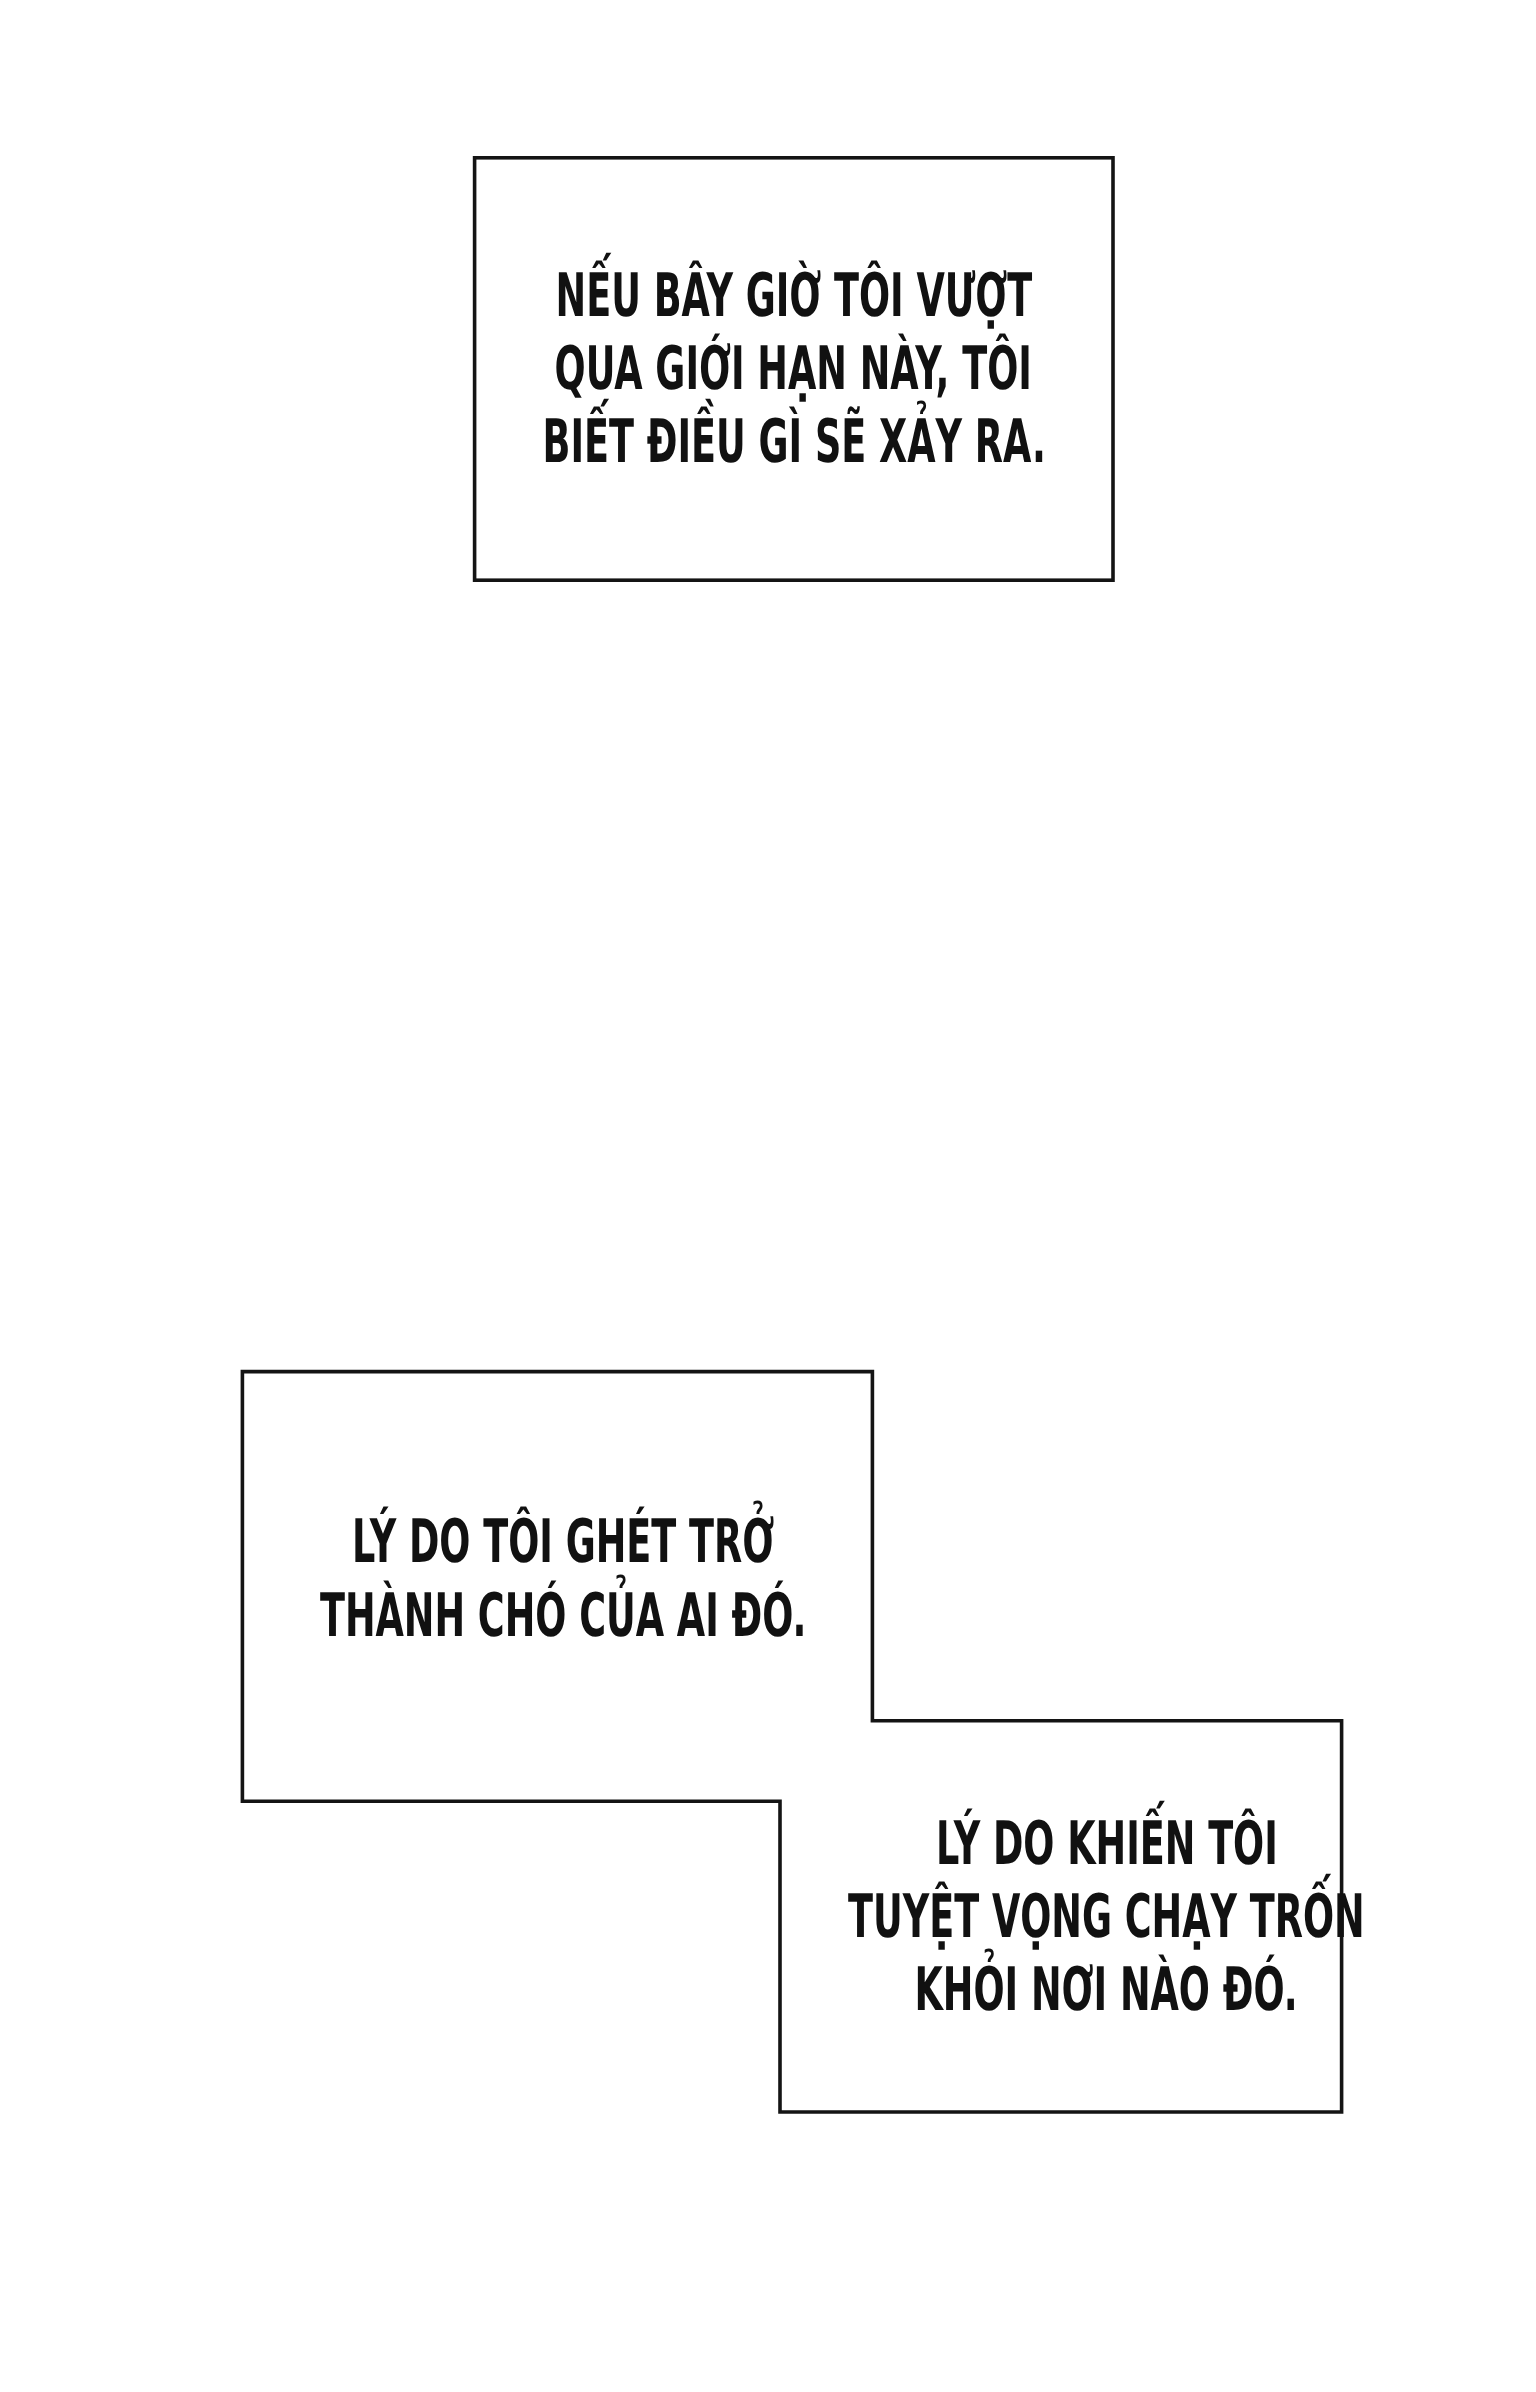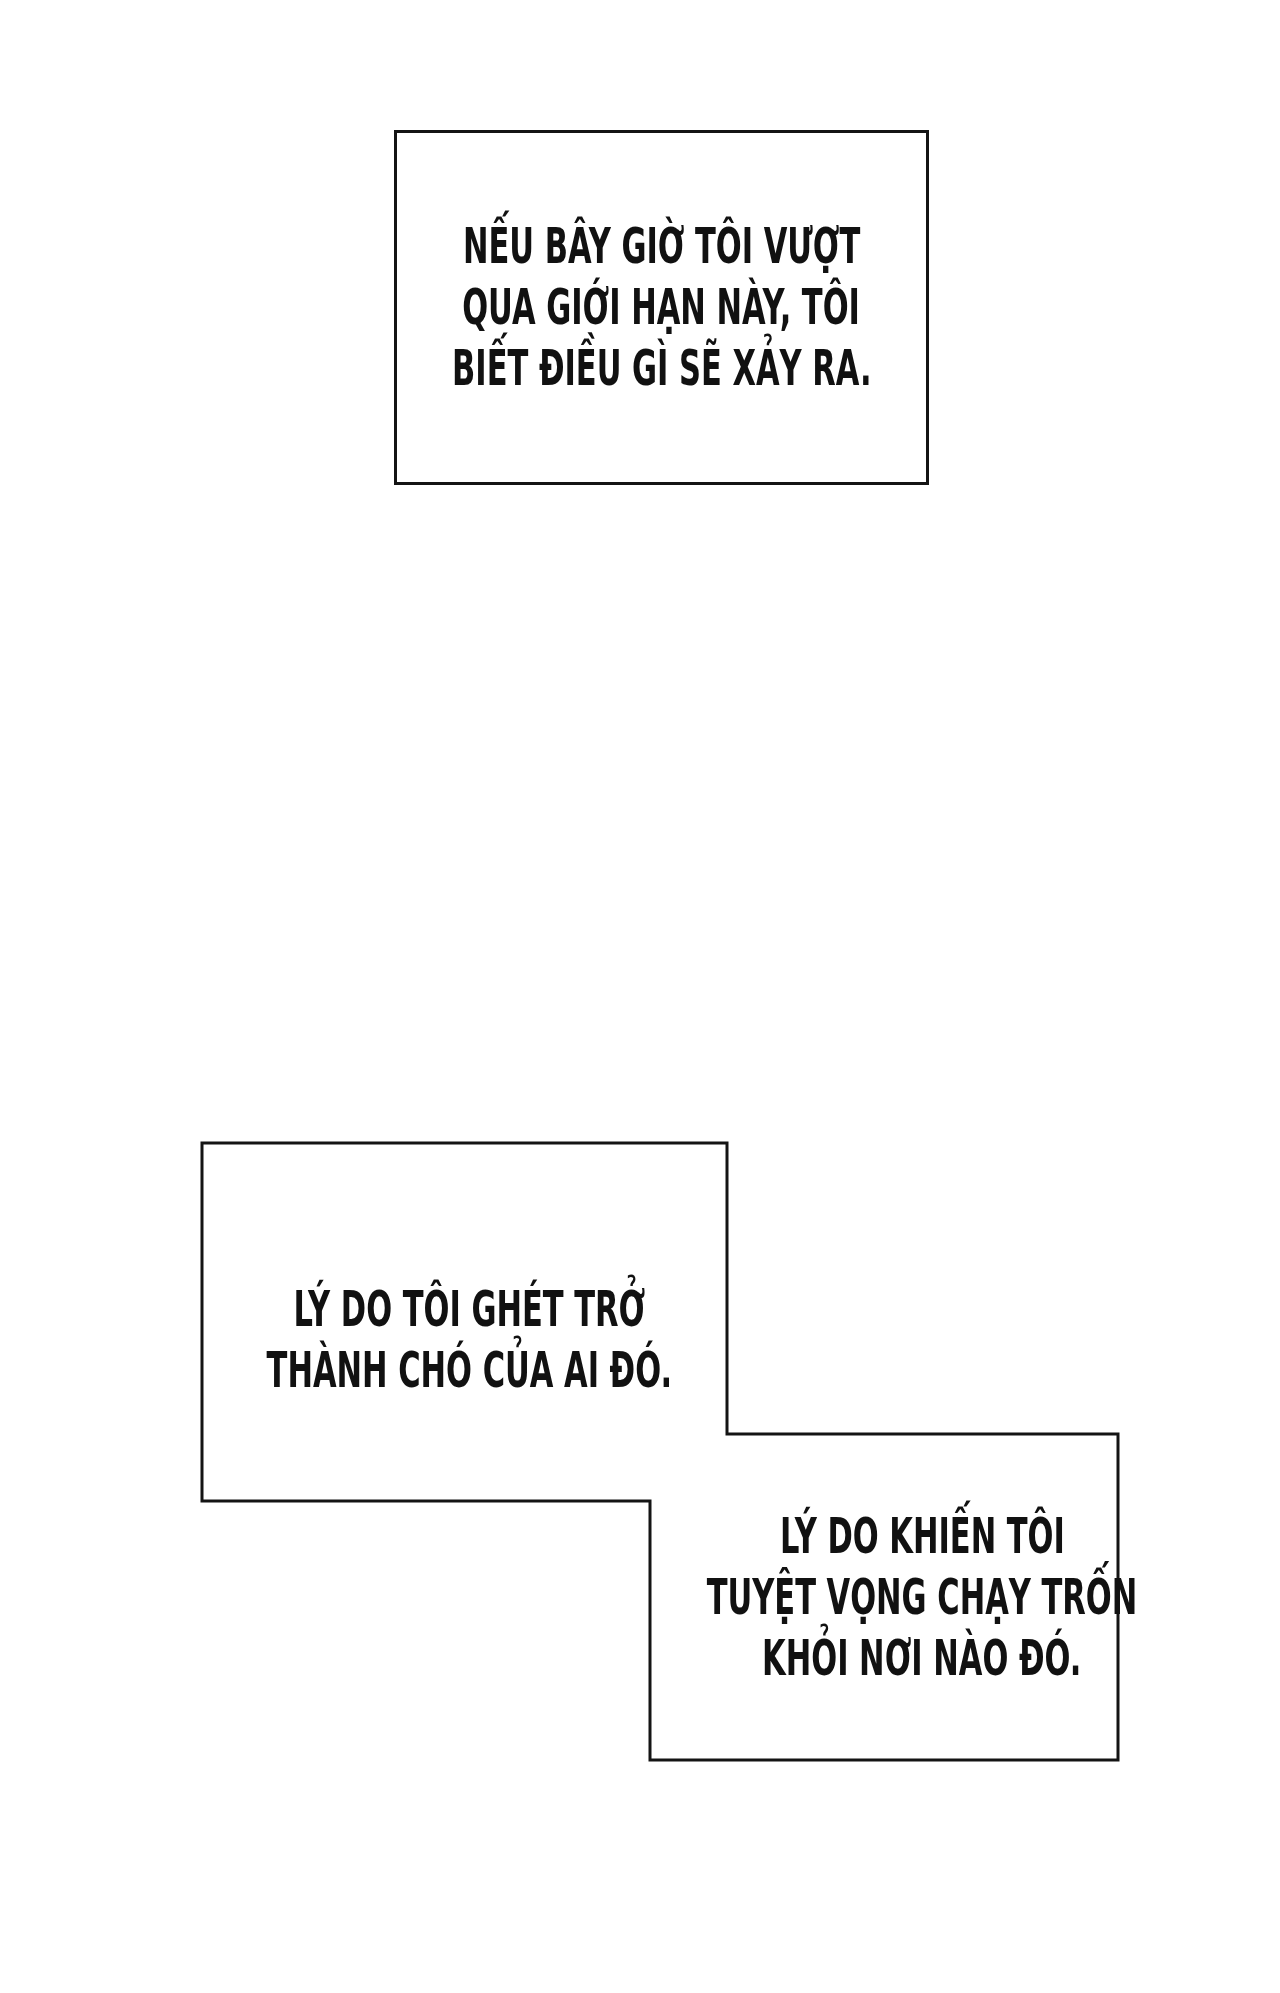--- a/index.html
+++ b/index.html
@@ -53,21 +53,21 @@
   
   .box1 {
     left: 394px;
     top: 130px;
     width: 535px;
     height: 355px;
   }
   
   .box2 {
     left: 202px;
-    top: 1161px;
+    top: 1137px;
     width: 525px;
     height: 358px;
     padding-left: 10px;
   }
   
   .box3 {
     left: 650px;
     top: 1434px;
     width: 544px;
     height: 326px;

